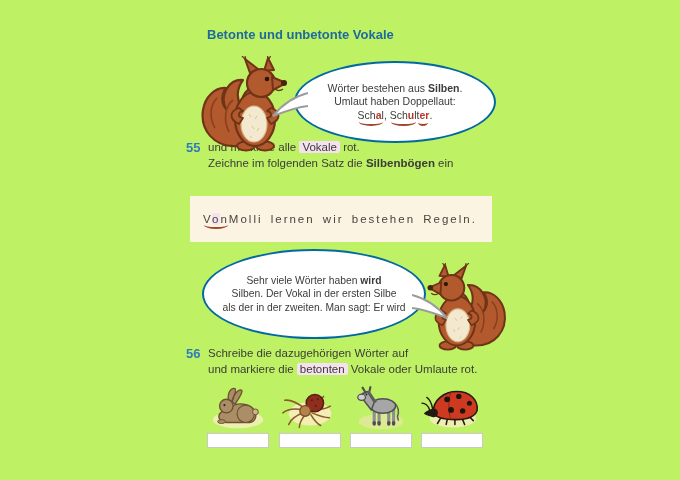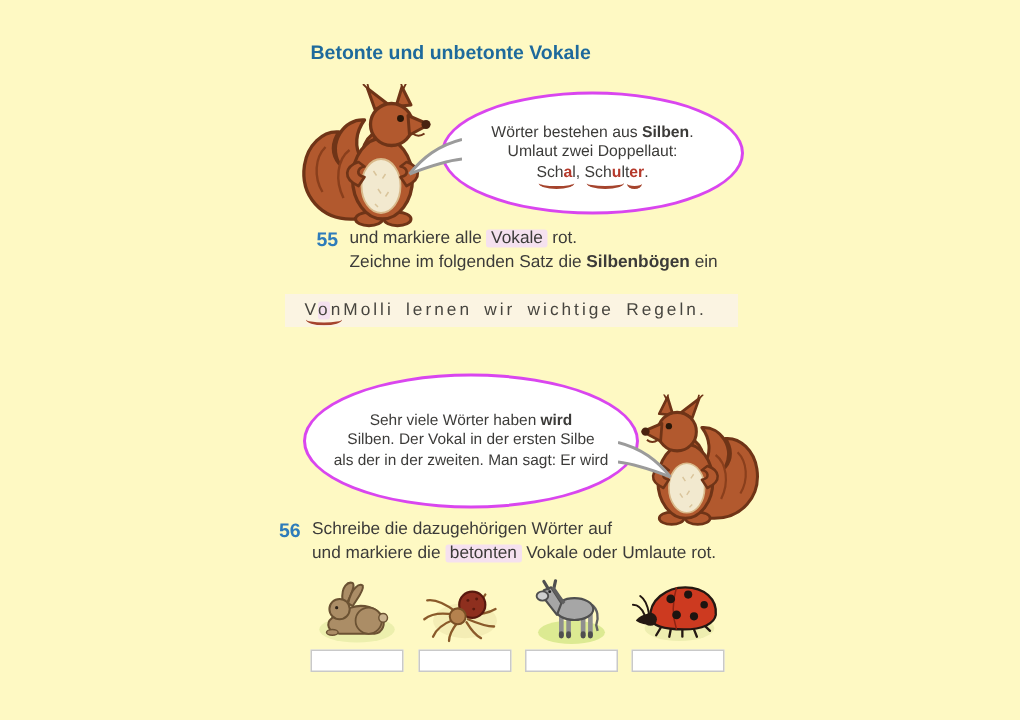--- a/index.html
+++ b/index.html
@@ -1,46 +1,46 @@
 <!DOCTYPE html>
 <html><head>
 <meta charset="utf-8">
 <style>
   html,body{margin:0;padding:0;background:#fff;}
-  .page{position:relative;width:680px;height:480px;background:#fef9c3;overflow:hidden;
+  .page{position:relative;width:680px;height:480px;background:#bef264;overflow:hidden;
         font-family:"Liberation Sans",sans-serif;color:#3c3b39;}
 
   .title{position:absolute;left:207px;top:27px;font-size:13px;font-weight:bold;color:#1e6a9c;}
 
   
-  .bubble{position:absolute;background:#fff;border:2px solid #d946ef;border-radius:50%;
+  .bubble{position:absolute;background:#fff;border:2px solid #0369a1;border-radius:50%;
           display:flex;flex-direction:column;justify-content:center;text-align:center;z-index:2;}
   .b1{left:294px;top:61px;width:198px;height:78px;font-size:10.5px;line-height:13.2px;}
   .b2{left:202px;top:249px;width:220px;height:86px;font-size:10.3px;line-height:13.2px;}
   .tail{position:absolute;z-index:3;}
   .tail-l{left:-24px;top:26px;}
   .tail-r{right:-24px;top:40px;}
 
   .bold{font-weight:bold;}
   .red{color:#b5392b;font-weight:bold;}
   .arc{position:relative;display:inline-block;}
   .arc::after{content:"";position:absolute;left:1px;right:1px;bottom:-4px;height:6px;
               border-bottom:2px solid #a5442d;border-radius:50%;}
   .hl{background:#f5e1ef;border-radius:2px;padding:0 3px;}
   .hl-letter{background:#f5e1ef;border-radius:2px;}
 
   
   .task{position:absolute;left:186px;width:320px;font-size:11.5px;line-height:15.5px;}
   .task .num{position:absolute;left:0;top:0;color:#2e7cba;font-weight:bold;font-size:13px;}
   .task .lines{margin-left:22px;}
-  .t55{top:152px;margin-left:25px;}
+  .t55{top:140px;}
   .t56{top:346px;}
 
   
-  .sentence{position:absolute;left:190px;top:196px;width:302px;height:22px;background:#fbf4e2;
+  .sentence{position:absolute;left:190px;top:196px;width:302px;height:46px;background:#fbf4e2;
             display:flex;align-items:center;padding-left:13px;box-sizing:border-box;
             font-size:11.5px;letter-spacing:2px;word-spacing:3px;color:#47453f;}
 
   
   .squirrel1{position:absolute;left:194px;top:56px;width:100px;height:96px;z-index:1;}
   .squirrel2{position:absolute;left:420px;top:263px;width:94px;height:88px;z-index:1;}
   .animal{position:absolute;top:386px;width:62px;height:44px;}
   .a0{left:207px;}.a1{left:279px;}.a2{left:350px;}.a3{left:421px;}
 
   
@@ -81,37 +81,37 @@
     </g>
   </svg>
 
   <div class="bubble b1">
     <svg class="tail tail-l" width="36" height="30" viewBox="0 0 36 30">
       <path d="M36,4 C20,8 10,16 1,27 C14,22 26,18 36,17 Z" fill="#fff"></path>
       <path d="M36,4 C20,8 10,16 1,27" fill="none" stroke="#9b9b9b" stroke-width="2"></path>
       <path d="M1,27 C14,22 26,18 36,17" fill="none" stroke="#9b9b9b" stroke-width="2"></path>
     </svg>
     <div><span>Wörter bestehen aus </span><span class="bold">Silben</span><span>.</span></div>
-    <div><span>Umlaut zwei Doppellaut:</span></div>
+    <div><span>Umlaut haben Doppellaut:</span></div>
     <div>
       <span class="arc"><span>Sch</span><span class="red">a</span><span>l</span></span><span>, </span><span class="arc"><span>Sch</span><span class="red">u</span><span>l</span></span><span class="arc"><span>t</span><span class="red">er</span></span><span>.</span>
     </div>
   </div>
 
   <div class="task t55">
     <span class="num">55</span>
     <div class="lines">
       <div><span>und markiere alle </span><span class="hl">Vokale</span><span> rot.</span></div>
       <div><span>Zeichne im folgenden Satz die </span><span class="bold">Silbenbögen</span><span> ein</span></div>
     </div>
   </div>
 
   <div class="sentence">
     <span class="arc"><span>V</span><span class="hl-letter">o</span><span>n</span></span>
-      <span> Molli lernen wir wichtige Regeln.</span>
+      <span> Molli lernen wir bestehen Regeln.</span>
   </div>
 
   <div class="bubble b2">
     <svg class="tail tail-r" width="36" height="30" viewBox="0 0 36 30">
       <path d="M0,4 C16,8 26,16 35,27 C22,22 10,18 0,17 Z" fill="#fff"></path>
       <path d="M0,4 C16,8 26,16 35,27" fill="none" stroke="#9b9b9b" stroke-width="2"></path>
       <path d="M35,27 C22,22 10,18 0,17" fill="none" stroke="#9b9b9b" stroke-width="2"></path>
     </svg>
     <div><span>Sehr viele Wörter haben </span><span class="bold">wird</span></div>
     <div><span>Silben. Der Vokal in der ersten Silbe</span></div>

